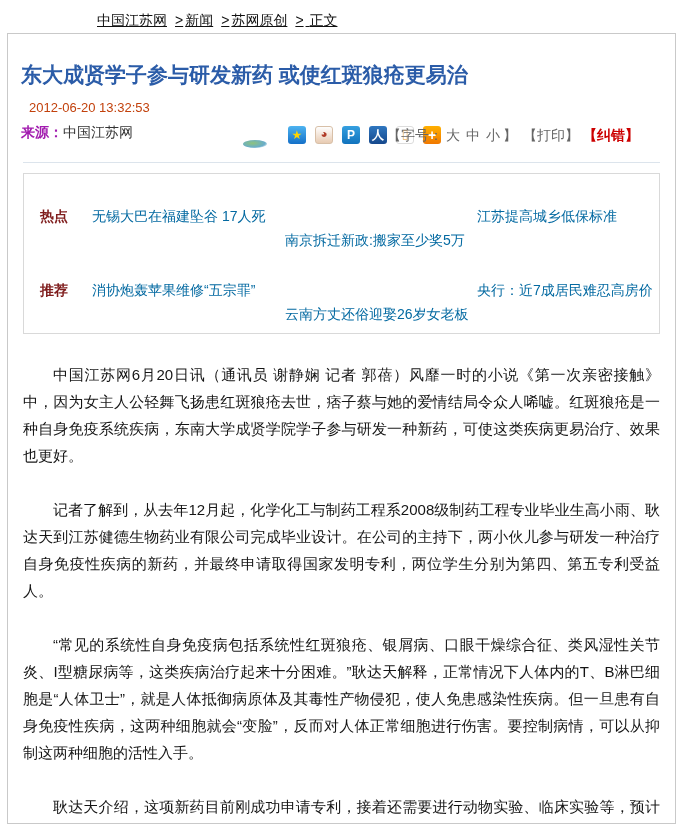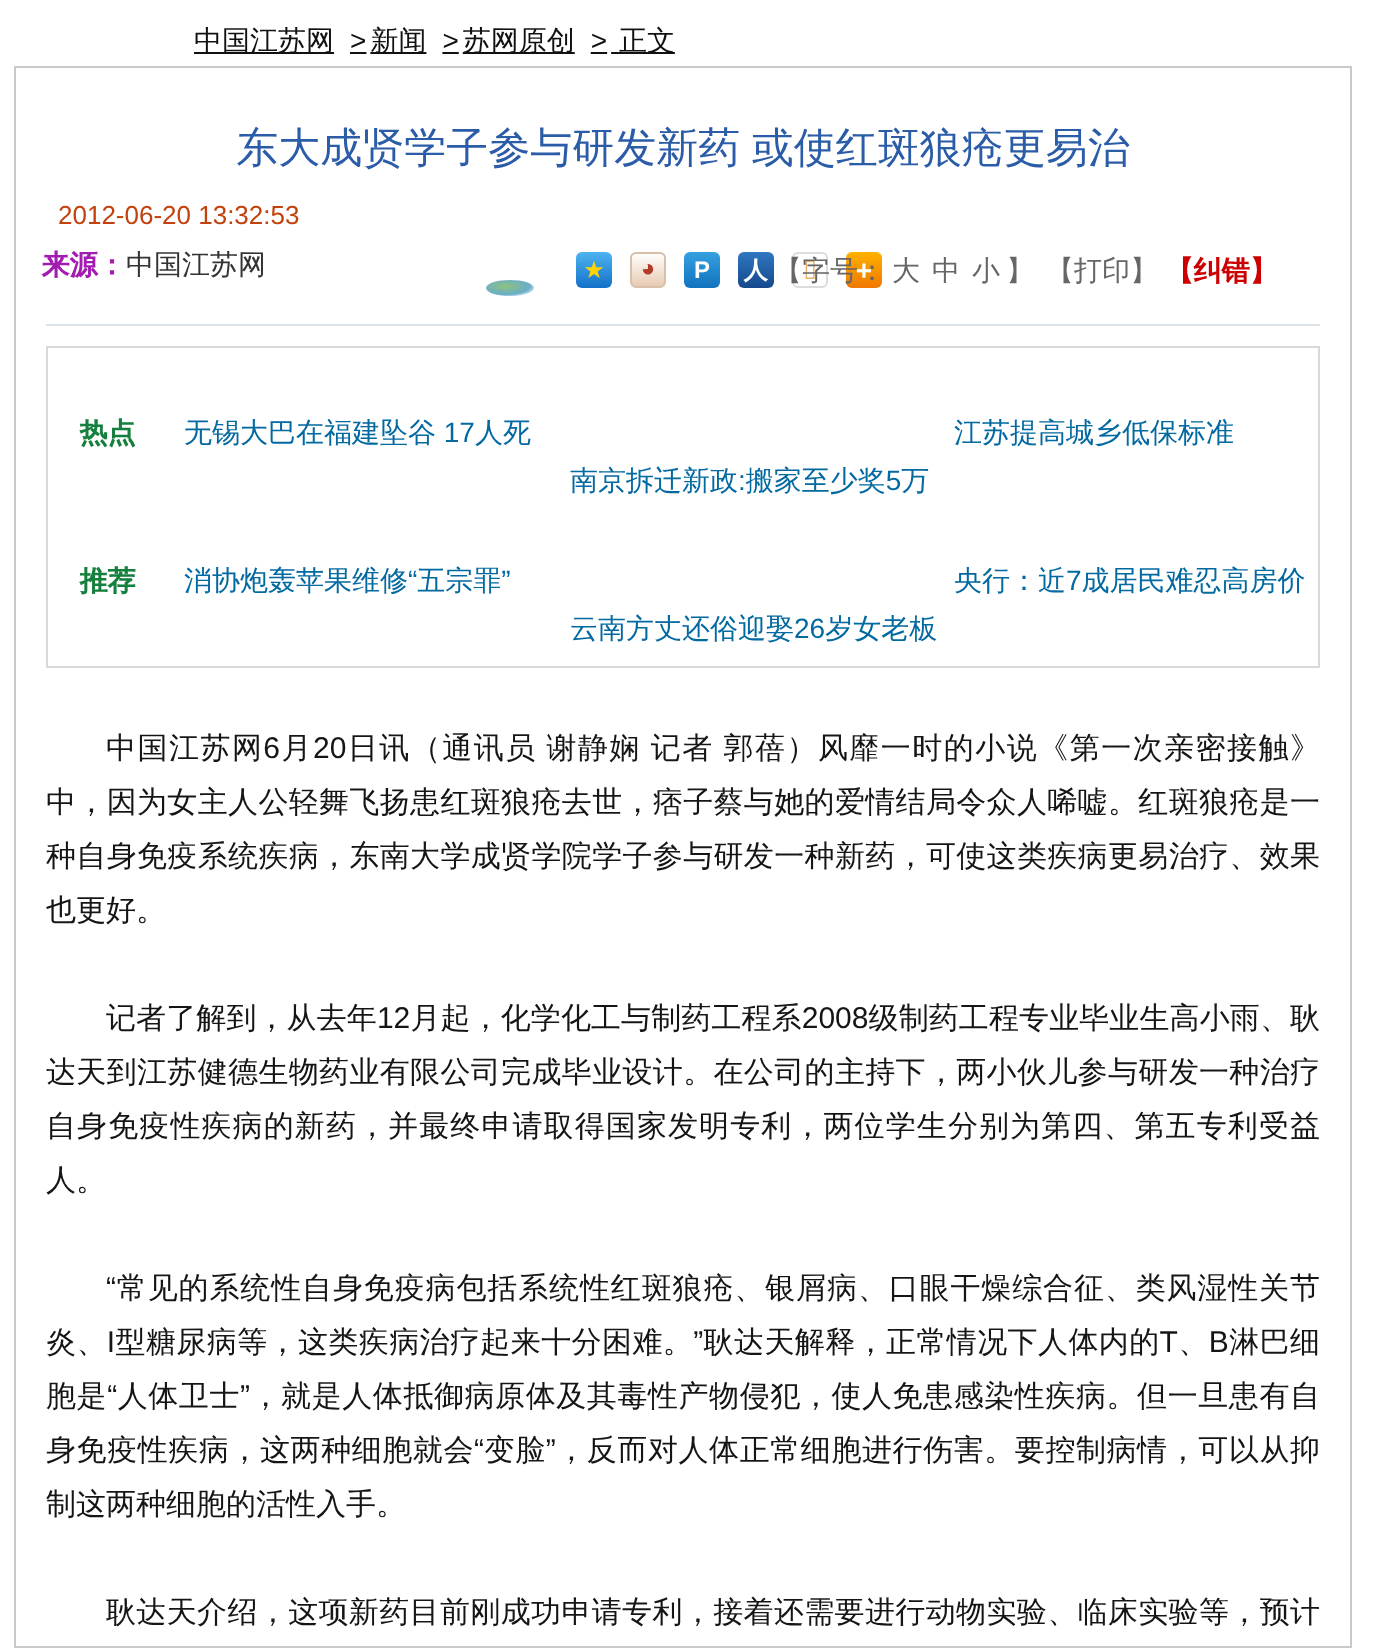--- a/index.html
+++ b/index.html
@@ -16,22 +16,22 @@
   .breadcrumb .sep{margin:0 2px 0 8px;color:#111;}
 
   
   .content-box{
     position:absolute;left:7px;top:33px;width:669px;height:791px;
     border:1px solid #c9c9c9;box-sizing:border-box;background:#fff;
     padding:0 13px;overflow:hidden;
   }
 
   .article-title{
-    margin:28px 0 0 0;text-align:center;
-    font-size:21px;font-weight:normal;color:#2b5ca8;line-height:26px;
+    margin:28px 0 0 0;
+    font-size:21px;font-weight:bold;color:#2b5ca8;line-height:26px;
   }
 
   .date-row{margin:12px 0 0 8px;font-size:13px;color:#c2410c;}
 
   .source-row{position:relative;margin-top:9px;height:26px;font-size:14px;}
   .source-label{color:#a21caf;font-weight:bold;}
   .source-name{color:#333;}
   .share-bar{position:absolute;left:267px;top:2px;white-space:nowrap;}
   .icon{
     display:inline-block;width:18px;height:18px;border-radius:3px;
@@ -52,21 +52,21 @@
   .controls{position:absolute;right:23px;top:3px;font-size:14px;color:#666;white-space:nowrap;}
   .controls .size-link{color:#666;margin:0 3px;}
   .controls .print-link{color:#666;margin-left:6px;}
   .controls .correct-link{color:#cc0000;font-weight:bold;margin-left:4px;}
 
   .meta-sep{border-top:1px solid #dce4ec;margin:12px 2px 0 2px;height:0;}
 
   
   .hot-box{margin:10px 2px 0 2px;border:1px solid #d9d9d9;padding:5px 0 6px 0;background:#fff;}
   .hot-row{display:flex;align-items:center;line-height:26px;font-size:14px;}
-  .hot-label{margin-left:16px;width:36px;color:#15803d;font-weight:bold;flex:0 0 auto;}
+  .hot-label{margin-left:16px;width:36px;color:#7f1d1d;font-weight:bold;flex:0 0 auto;}
   .hot-col1{width:193px;margin-left:16px;flex:0 0 auto;}
   .hot-col2{width:192px;flex:0 0 auto;margin-top:48px;}
   .hot-col3{flex:1 1 auto;}
   .hot-row a{color:#0369a1;}
 
   
   .article-body{font-size:15px;color:#151515;line-height:27px;text-align:justify;}
   .article-body p{margin:27px 2px;text-indent:2em;}
 </style>
 </head>

